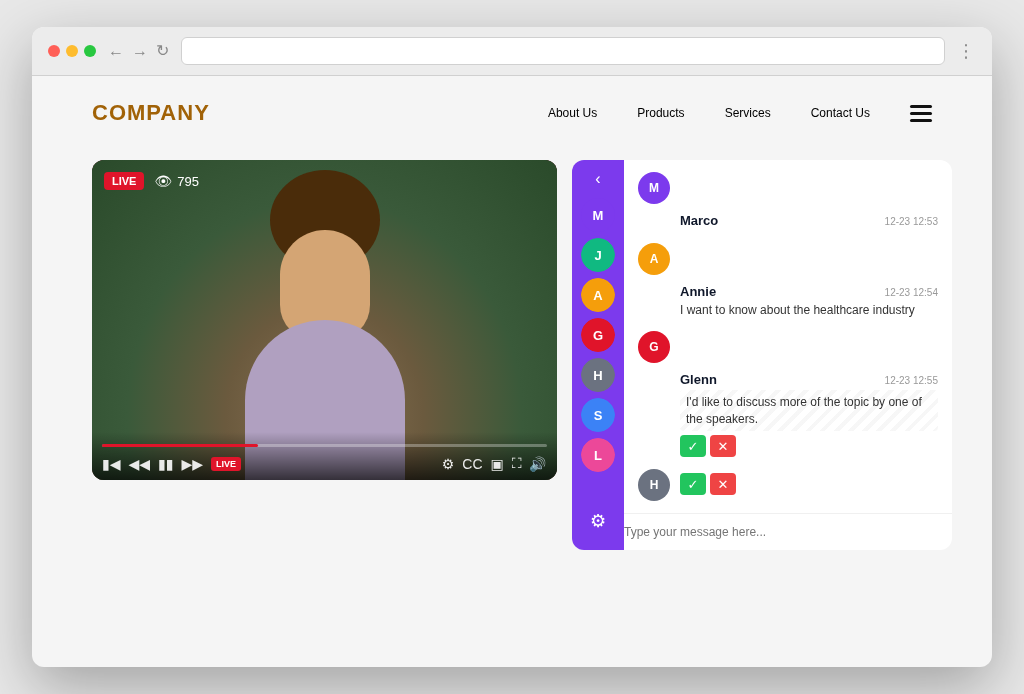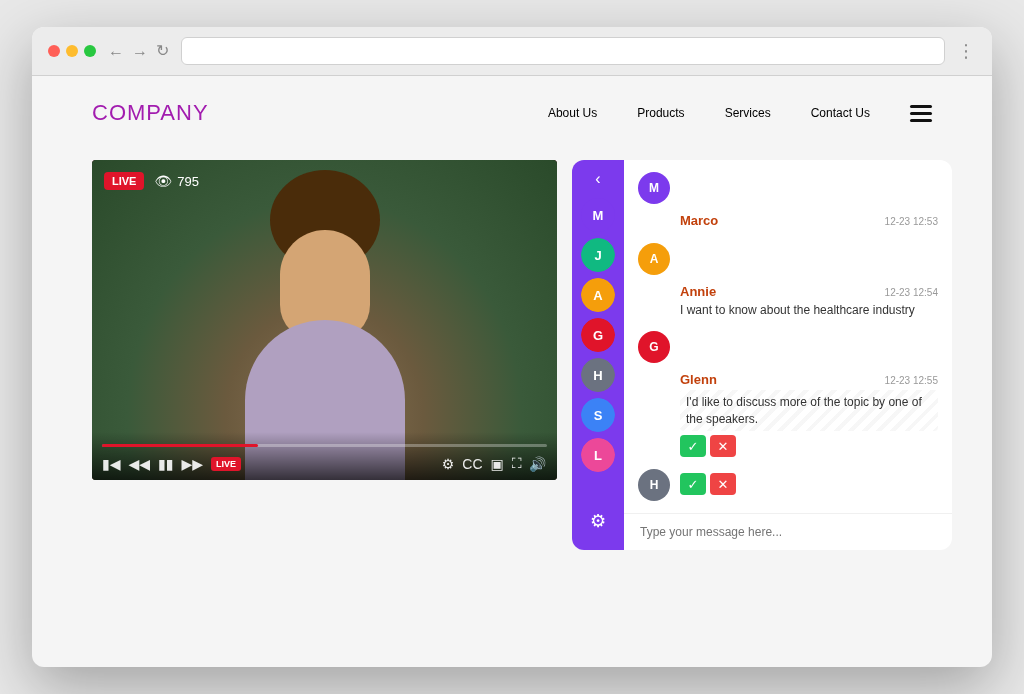--- a/index.html
+++ b/index.html
@@ -69,23 +69,23 @@
     }
     
     .navbar {
       display: flex;
       align-items: center;
       justify-content: space-between;
       padding: 24px 60px;
       background: #f5f5f5;
     }
     .brand-logo {
-      font-weight: 400;
+      font-weight: 700;
       font-size: 22px;
-      color: #a21caf;
+      color: #a16207;
       letter-spacing: 1px;
     }
     .nav-links {
       display: flex;
       align-items: center;
       gap: 40px;
     }
     .nav-link {
       font-size: 12px;
       color: #000000;
@@ -113,21 +113,21 @@
       display: flex;
       gap: 0;
     }
     
     .video-section {
       flex: 0 0 480px;
     }
     .video-wrapper {
       width: 465px;
       height: 320px;
-      border-radius: 4px;
+      border-radius: 12px;
       overflow: hidden;
       position: relative;
       background: #7f1d1d;
     }
     .video-placeholder {
       width: 100%;
       height: 100%;
       background: linear-gradient(135deg, #3a3a3a 0%, #1a1a1a 100%);
       display: flex;
       align-items: center;
@@ -335,21 +335,21 @@
     }
     .msg-header {
       display: flex;
       justify-content: space-between;
       align-items: baseline;
       margin-bottom: 3px;
     }
     .msg-name {
       font-weight: 700;
       font-size: 13px;
-      color: #c2410c;
+      color: #0f172a;
     }
     .msg-time {
       font-size: 10px;
       color: #999;
       margin-top: 44px;
     }
     .msg-text {
       font-size: 12px;
       color: #333;
       line-height: 1.4;
@@ -380,21 +380,21 @@
       border: none;
       border-radius: 4px;
       color: white;
       font-size: 13px;
       cursor: pointer;
       display: flex;
       align-items: center;
       justify-content: center;
     }
     .chat-input-area {
-      padding: 8px 16px 10px;
+      padding: 8px 0 10px;
       border-top: 1px solid #f0f0f0;
     }
     .chat-input {
       width: 100%;
       border: none;
       outline: none;
       font-size: 12px;
       color: #999;
       background: transparent;
     }

